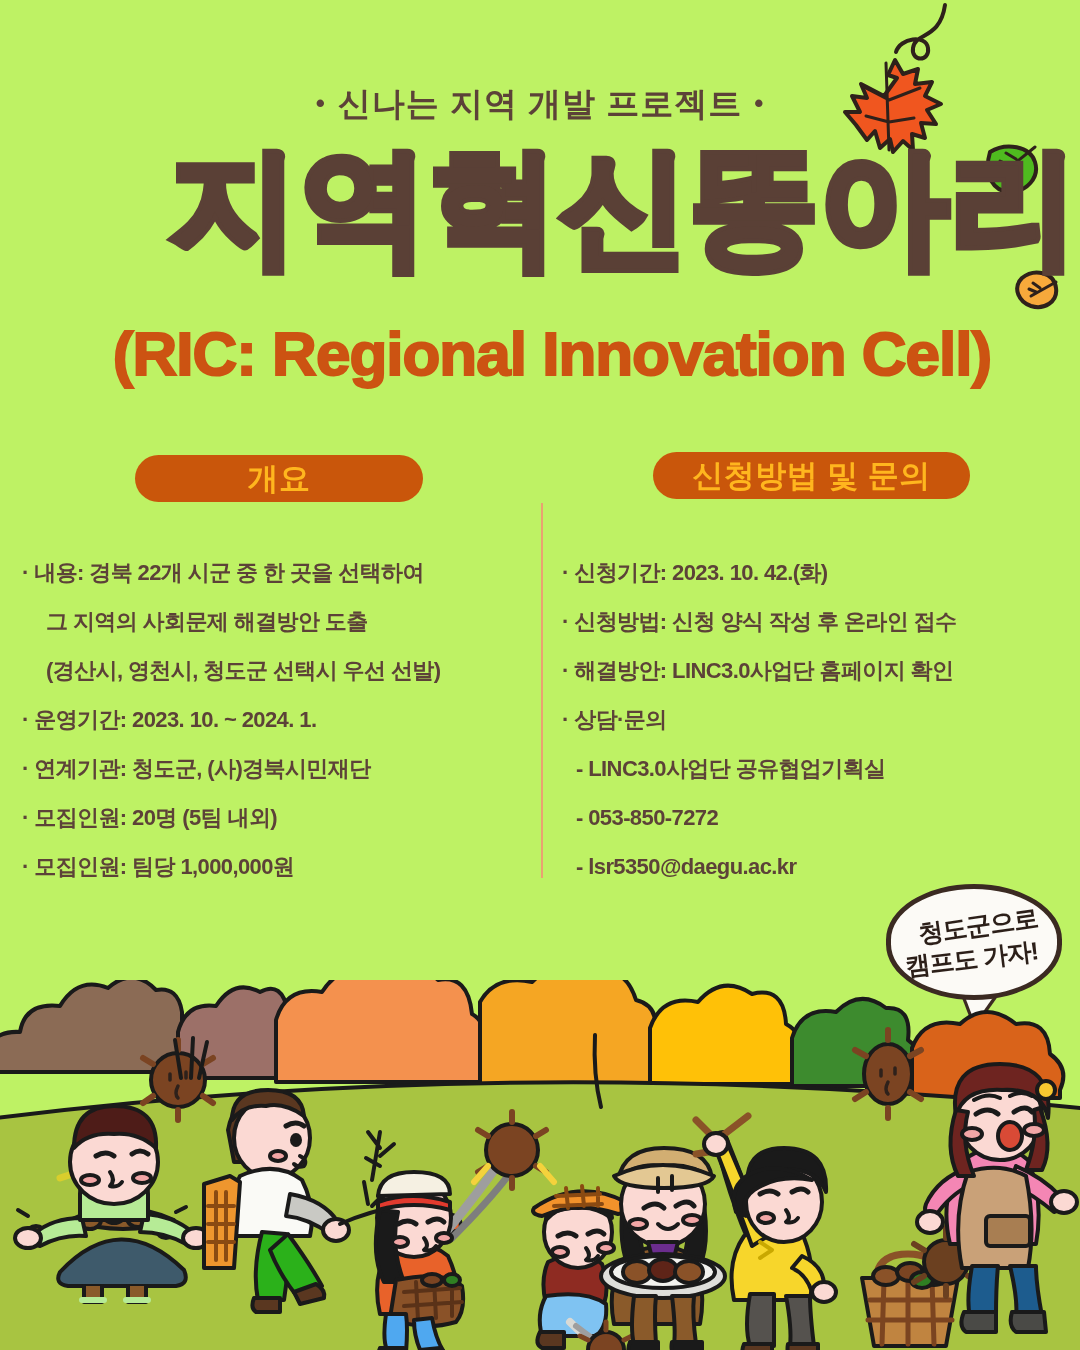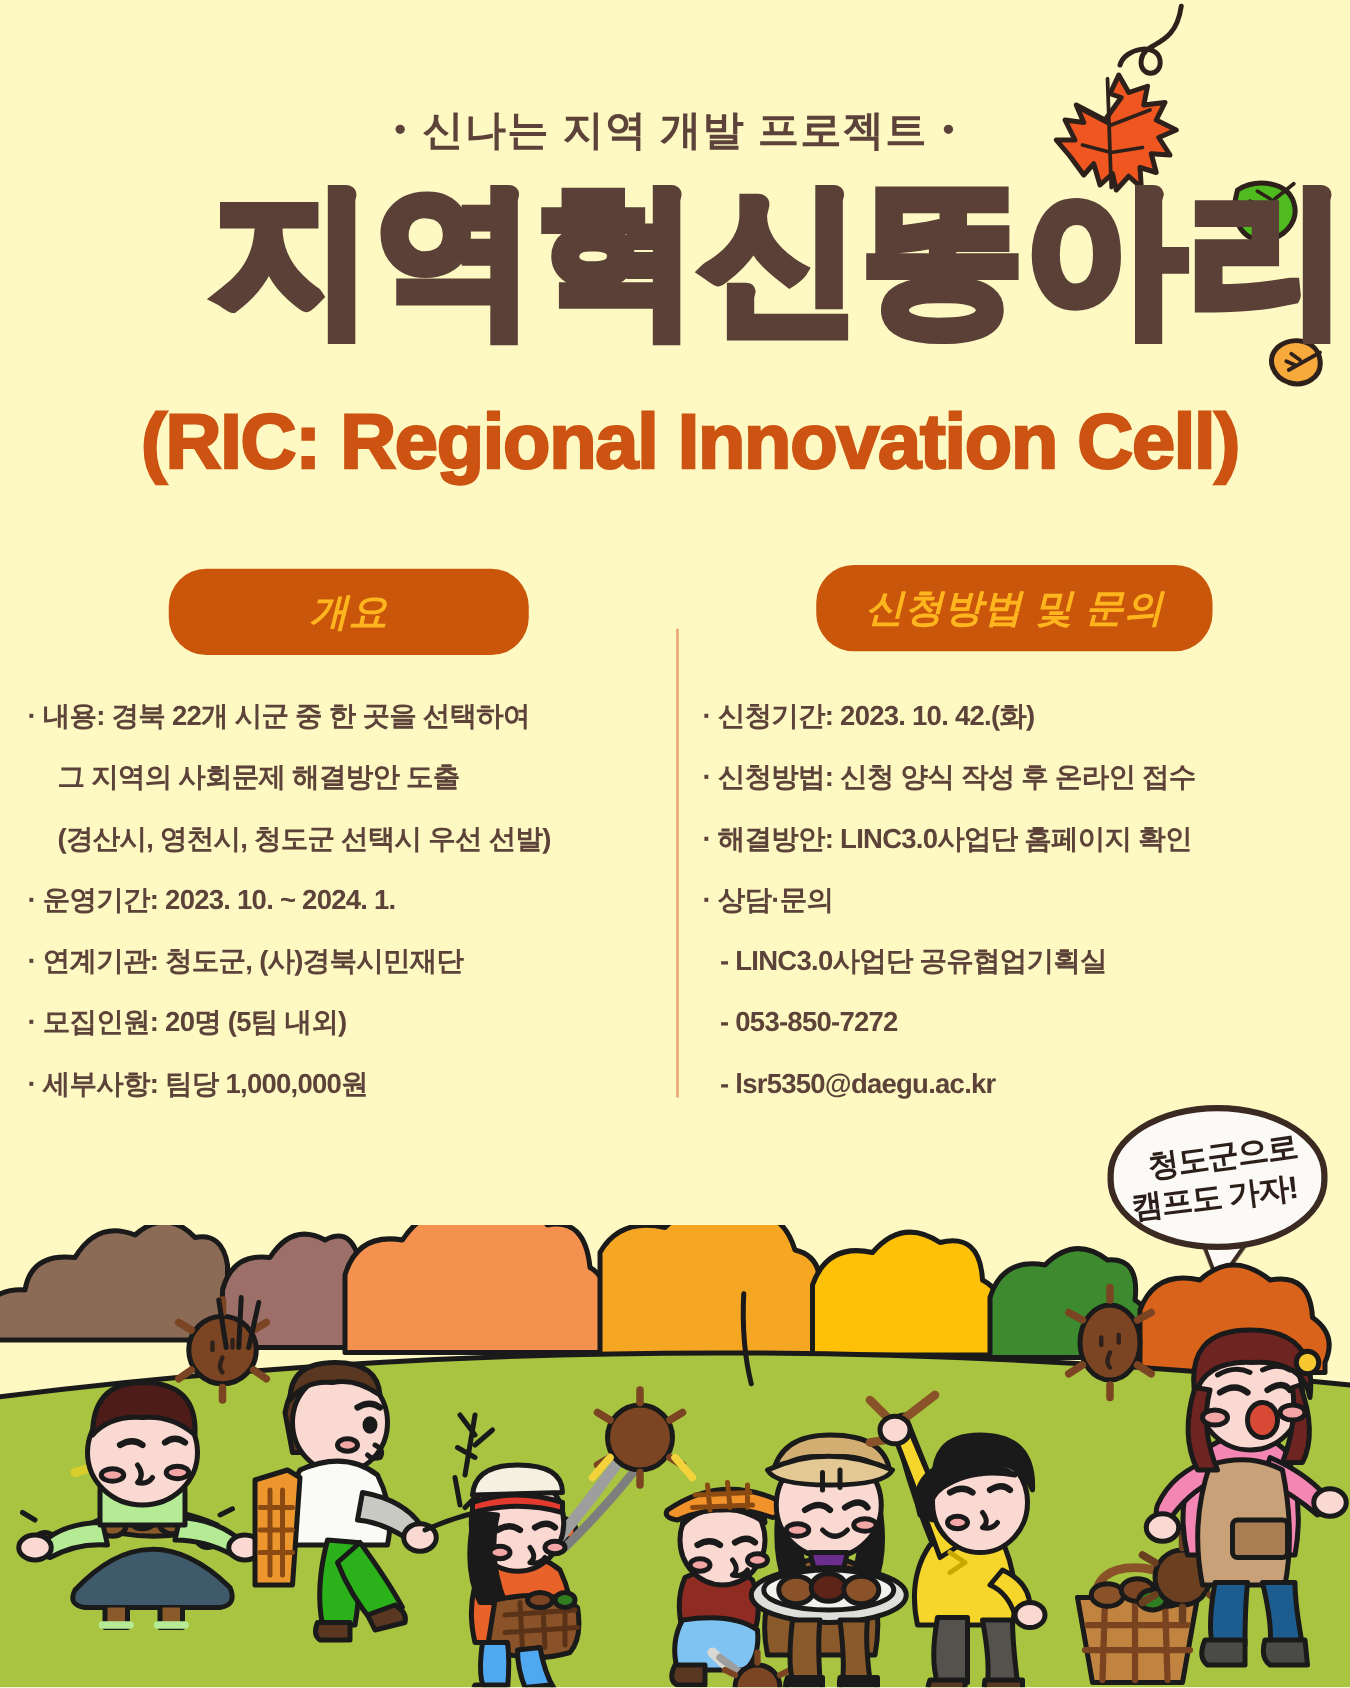--- a/index.html
+++ b/index.html
@@ -70,31 +70,30 @@
     font-weight: bold;
     letter-spacing: -1px;
     color: #CC5312;
     -webkit-text-stroke: 2px #CC5312;
     paint-order: stroke fill;
   }
 
   
   .badge {
     position: absolute;
-    height: 69px;
+    height: 47px;
     border-radius: 30px;
     background: #C9560B;
     color: #FFB61E;
     font-size: 31px;
     font-weight: bold;
     letter-spacing: 0.5px;
     display: flex;
     align-items: center;
     justify-content: center;
-    font-style: italic;
   }
   #badge-overview { top: 455px; left: 135px; width: 288px; }
   #badge-apply    { top: 452px; left: 653px; width: 317px; }
 
   
   .divider {
     position: absolute;
     top: 503px;
     left: 541px;
     width: 2px;
@@ -164,21 +163,21 @@
     position: absolute;
     left: 0;
     bottom: 0;
     width: 1080px;
     height: 370px;
   }
 </style>
 </head>
 <body>
 
-<div class="poster" style="background: #fef9c3;">
+<div class="poster" style="background: #bef264;">
 
   <svg class="leaf-layer" viewBox="0 0 1080 1350">
 
     <path d="M945 5 C940 40, 915 32, 913 48 C911 62, 930 62, 928 48 C926 34, 900 38, 896 52" fill="none" stroke="#2E211B" stroke-width="4" stroke-linecap="round"></path>
 
     <g>
       <path d="M895 60 L888 75 L897 78 L884 96 L861 84 L867 98 L852 96 L860 112 L845 112
                L856 125 L867 140 L875 131 L880 148 L890 139 L893 152 L903 141 L913 150
                L912 134 L925 138 L921 123 L936 124 L927 110 L941 104 L925 96 L932 82
                L915 84 L918 69 L903 74 Z" fill="#F0561F" stroke="#2E211B" stroke-width="4" stroke-linejoin="round"></path>
@@ -211,21 +210,21 @@
 
   <div class="divider" style="background: rgb(233, 162, 113);"></div>
 
   <div class="col" id="col-left">
       <div class="line">· 내용: 경북 22개 시군 중 한 곳을 선택하여</div>
       <div class="line indent-1">그 지역의 사회문제 해결방안 도출</div>
       <div class="line indent-1">(경산시, 영천시, 청도군 선택시 우선 선발)</div>
       <div class="line">· 운영기간: 2023. 10. ~ 2024. 1.</div>
       <div class="line">· 연계기관: 청도군, (사)경북시민재단</div>
       <div class="line">· 모집인원: 20명 (5팀 내외)</div>
-      <div class="line">· 세부사항: 팀당 1,000,000원</div>
+      <div class="line">· 모집인원: 팀당 1,000,000원</div>
     </div>
 
   <div class="col" id="col-right">
       <div class="line">· 신청기간: 2023. 10. 42.(화)</div>
       <div class="line">· 신청방법: 신청 양식 작성 후 온라인 접수</div>
       <div class="line">· 해결방안: LINC3.0사업단 홈페이지 확인</div>
       <div class="line">· 상담·문의</div>
       <div class="line indent-2">- LINC3.0사업단 공유협업기획실</div>
       <div class="line indent-2">- 053-850-7272</div>
       <div class="line indent-2">- lsr5350@daegu.ac.kr</div>

